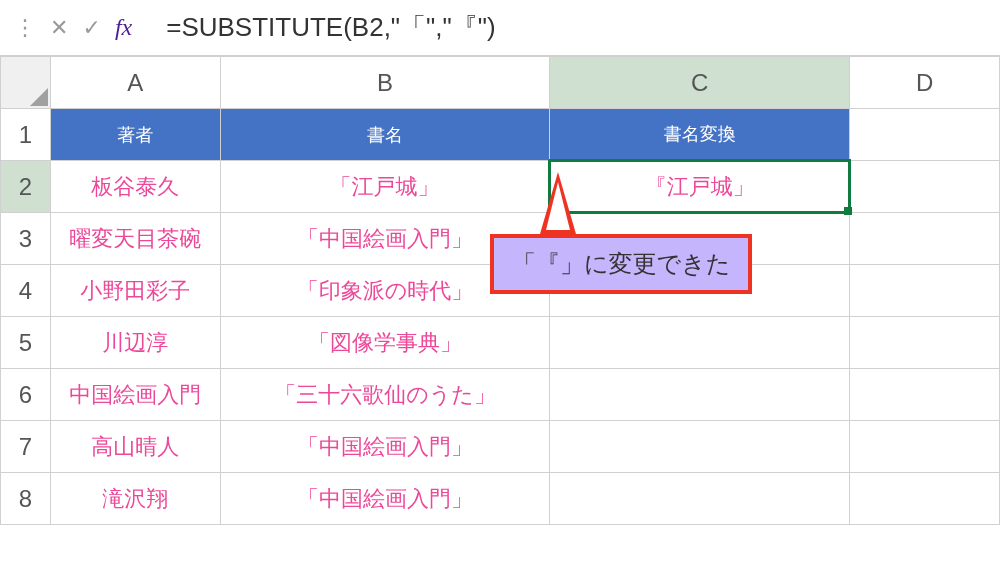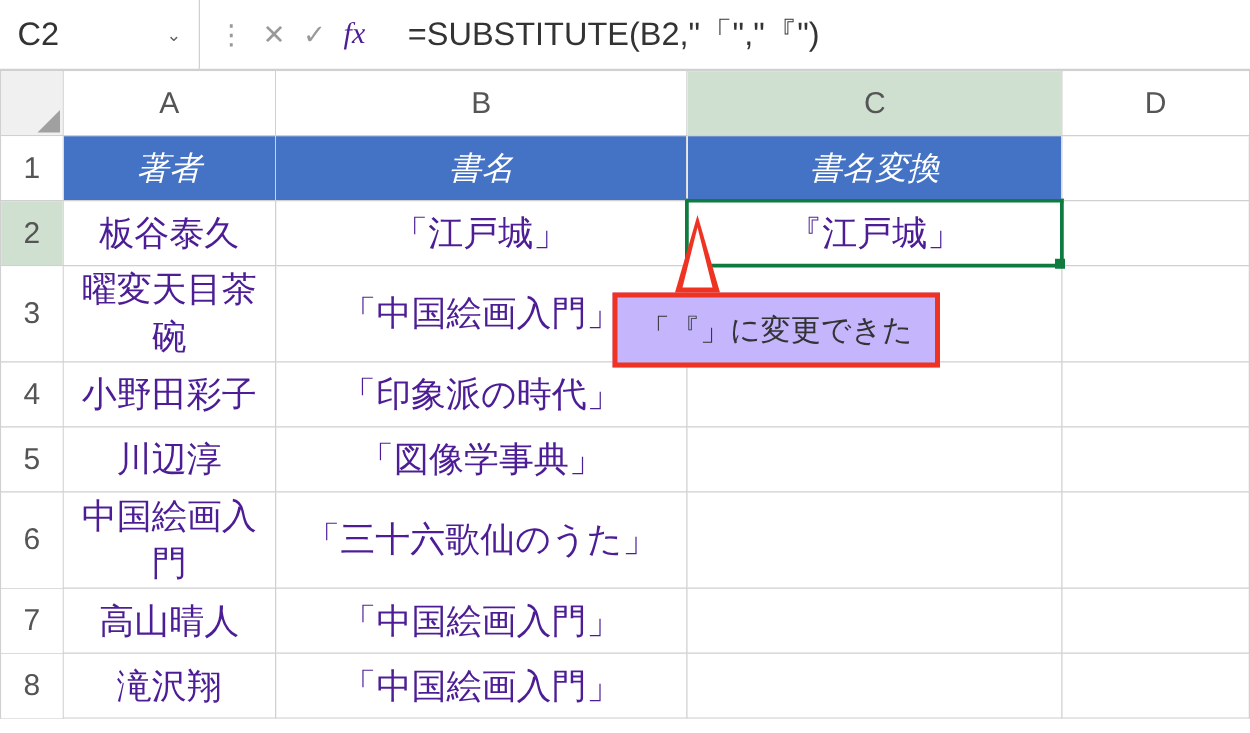--- a/index.html
+++ b/index.html
@@ -108,30 +108,29 @@
       color: #555;
       font-size: 24px;
       width: 50px;
     }
     .row-header.selected {
       background: #d0e0d0;
     }
     .data-cell {
       text-align: right;
       padding: 0 8px;
-      font-size: 28px;
-      color: #4c1d95;
+      font-size: 22px;
+      color: #ec4899;
     }
     .header-cell {
       background: #4472c4;
       color: #fff;
-      font-size: 26px;
+      font-size: 18px;
       font-weight: bold;
       text-align: center;
-      font-style: italic;
     }
     .active-cell {
       border: 3px solid #0f7b3e !important;
       position: relative;
     }
     .active-cell::after {
       content: '';
       position: absolute;
       right: -4px;
       bottom: -4px;
@@ -157,24 +156,20 @@
       position: absolute;
       top: -62px;
       left: 50px;
       overflow: visible;
     }
   </style>
 </head>
 <body>
 
 <div class="formula-bar">
-  <div class="name-box">
-    <span>C2</span>
-    <span class="name-box-dropdown">⌄</span>
-  </div>
   <div class="fb-controls">
     <span class="fb-icon">⋮</span>
     <span class="fb-icon">✕</span>
     <span class="fb-icon">✓</span>
     <span class="fx-label">fx</span>
   </div>
   <div class="formula-input">=SUBSTITUTE(B2,"「","『")</div>
 </div>
 
 <div class="grid-container">

